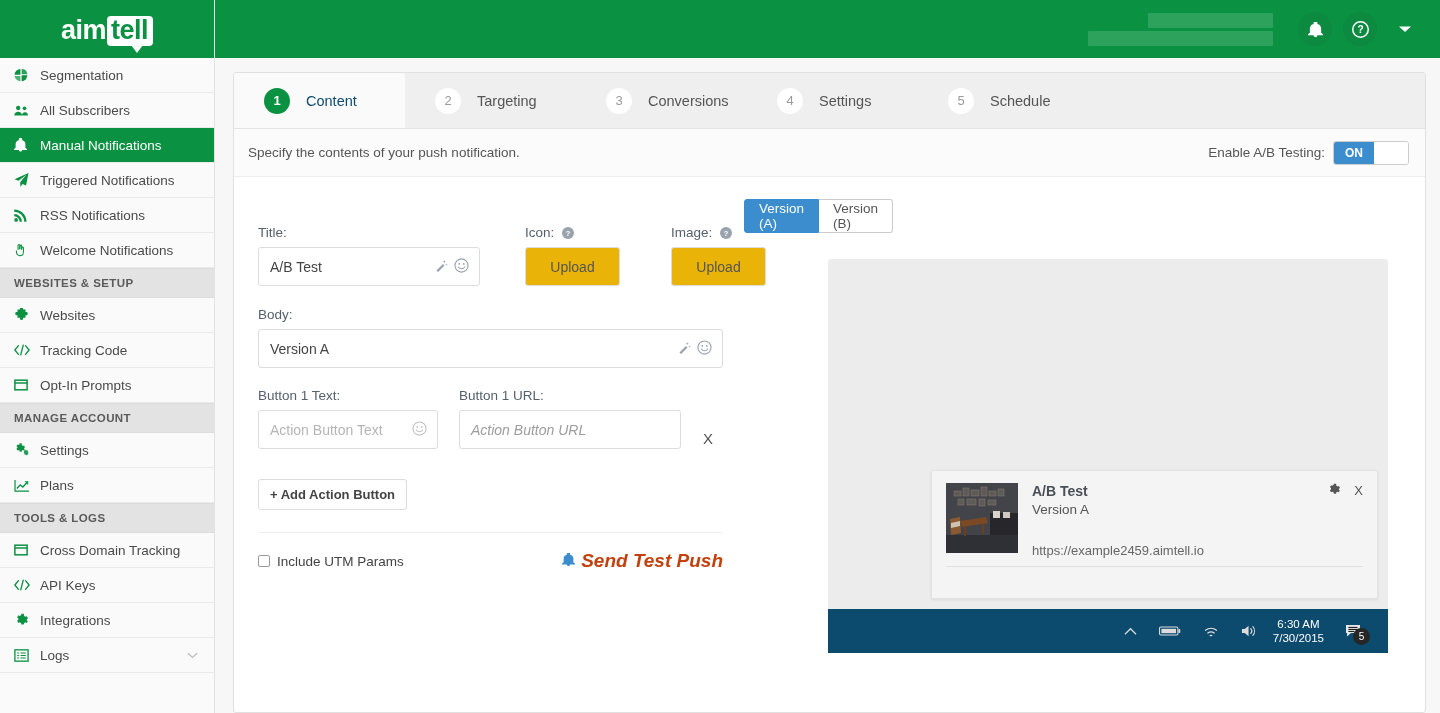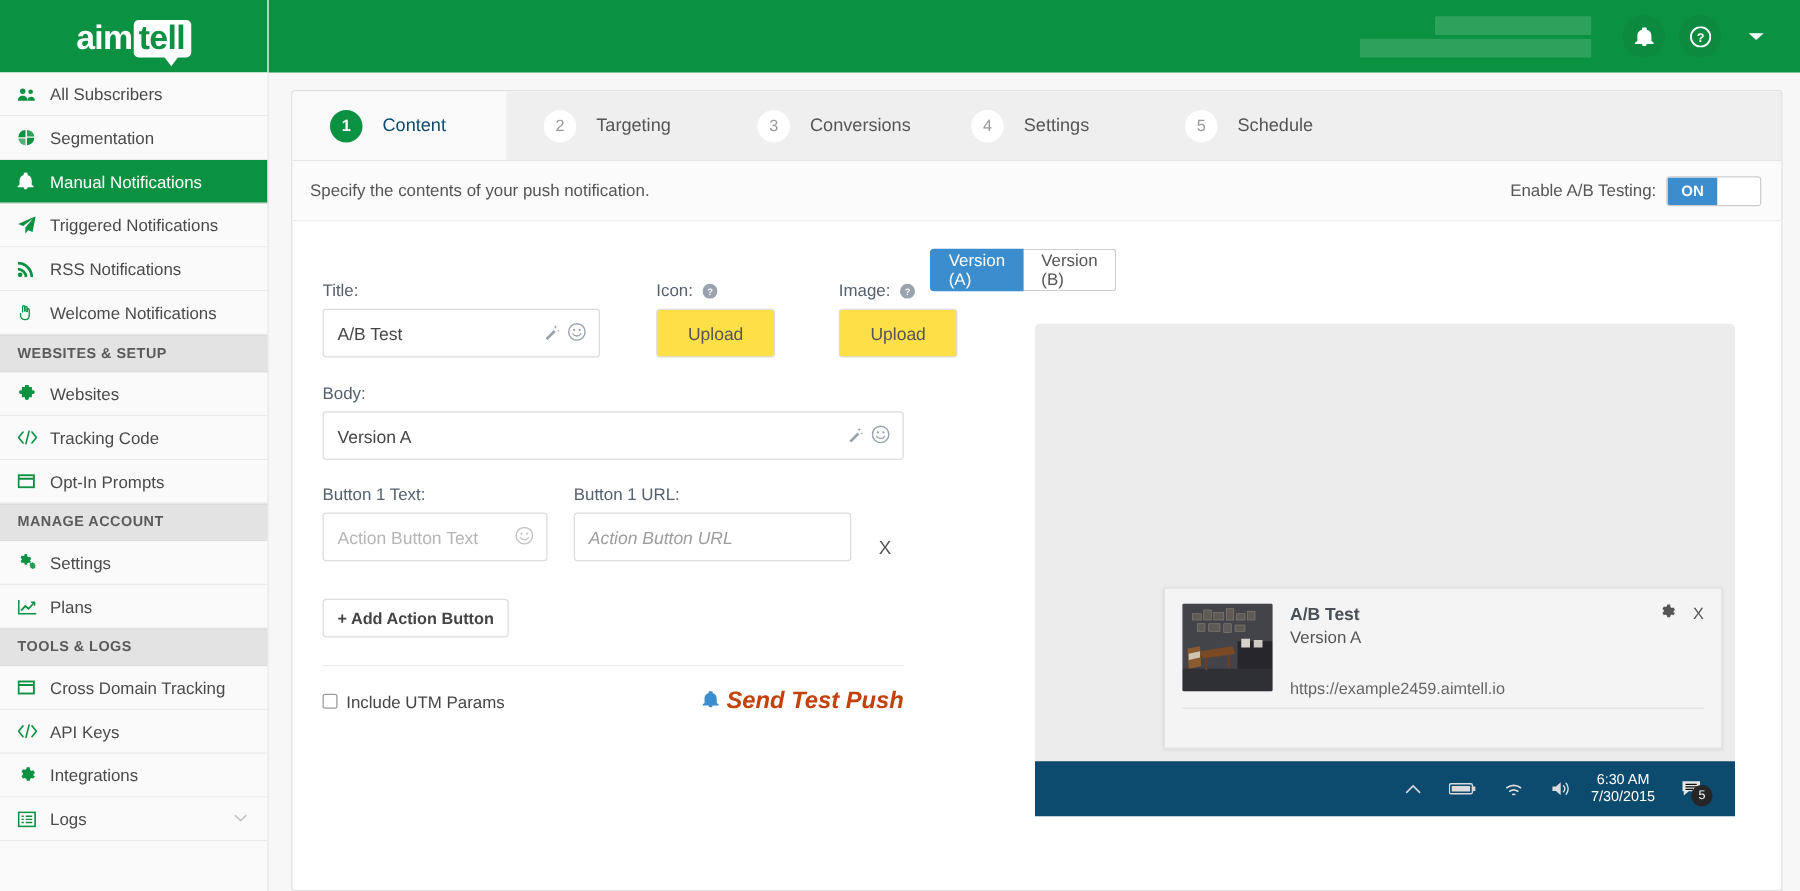--- a/index.html
+++ b/index.html
@@ -140,21 +140,21 @@
     border: 1px solid #dcdcdc; border-radius: 3px; height: 39px;
     display: flex; align-items: center; padding: 0 10px 0 11px;
     background: #fff; position: relative;
   }
   .inp .val { font-size: 14px; color: #444; flex: 1; }
   .inp .ph { font-size: 14px; color: #b5b5b5; flex: 1; }
   .inp .ph.ital { font-style: italic; color: #9d9d9d; }
   .inp .adorn { color: #9aa2ad; font-size: 14px; margin-left: 6px; cursor: pointer; }
 
   .btn-outline {
-    border: 1px solid #dcdcdc; border-radius: 3px; background: #fde047;
+    border: 1px solid #dcdcdc; border-radius: 3px; background: #eab308;
     height: 39px; display: flex; align-items: center; justify-content: center;
     font-size: 14px; color: #555; cursor: pointer; padding: 0 14px;
   }
   .add-btn {
     border: 1px solid #dcdcdc; border-radius: 3px; background: #fff;
     height: 31px; display: inline-flex; align-items: center; padding: 0 11px;
     font-size: 13px; font-weight: 700; color: #444; cursor: pointer;
   }
   .remove-x { font-size: 15px; color: #555; cursor: pointer; padding: 0 6px; }
 
@@ -221,39 +221,39 @@
       <div class="logo">
         <span class="logo-aim">aim</span>
         <span class="logo-bubble">
           <span>tell</span>
         </span>
       </div>
     </div>
     <div id="nav-list">
         <div class="nav-item">
           <span class="ico">
+            <svg width="14" height="14" viewBox="0 0 16 16" fill="currentColor">
+              <path d="M7.3 1.1v6.6H.7A6.7 6.7 0 0 1 7.3 1.1z"></path>
+              <path d="M8.7 8.3h6.6A6.7 6.7 0 0 1 8.7 15V8.3z"></path>
+              <path d="M8.7 1.1A6.7 6.7 0 0 1 15.3 7h-6.6z" opacity=".85"></path>
+              <path d="M7.3 9v6a6.7 6.7 0 0 1-6.6-6z" opacity=".7"></path>
+            </svg>
+          </span>
+          <span class="lbl">Segmentation</span>
+        </div>
+        <div class="nav-item">
+          <span class="ico">
             <svg width="15" height="13" viewBox="0 0 18 14" fill="currentColor">
               <circle cx="5" cy="4" r="2.6"></circle>
               <circle cx="12.6" cy="4.4" r="2.2"></circle>
               <path d="M0.3 13c0-3 2.2-4.6 4.7-4.6S9.7 10 9.7 13z"></path>
               <path d="M9.6 13c0-2.4 1.6-3.8 3.6-3.8s3.5 1.4 3.5 3.8z"></path>
             </svg>
           </span>
           <span class="lbl">All Subscribers</span>
-        </div>
-        <div class="nav-item">
-          <span class="ico">
-            <svg width="14" height="14" viewBox="0 0 16 16" fill="currentColor">
-              <path d="M7.3 1.1v6.6H.7A6.7 6.7 0 0 1 7.3 1.1z"></path>
-              <path d="M8.7 8.3h6.6A6.7 6.7 0 0 1 8.7 15V8.3z"></path>
-              <path d="M8.7 1.1A6.7 6.7 0 0 1 15.3 7h-6.6z" opacity=".85"></path>
-              <path d="M7.3 9v6a6.7 6.7 0 0 1-6.6-6z" opacity=".7"></path>
-            </svg>
-          </span>
-          <span class="lbl">Segmentation</span>
         </div>
         <div class="nav-item active">
           <span class="ico">
             <svg width="13" height="14" viewBox="0 0 16 16" fill="currentColor">
               <path d="M8 16a2 2 0 0 0 2-2H6a2 2 0 0 0 2 2zm6-4.5V7c0-2.6-1.6-4.6-4-5V1a2 2 0 1 0-4 0v1C3.6 2.4 2 4.4 2 7v4.5L0 13v1h16v-1l-2-1.5z"></path>
             </svg>
           </span>
           <span class="lbl">Manual Notifications</span>
         </div>
         <div class="nav-item">

